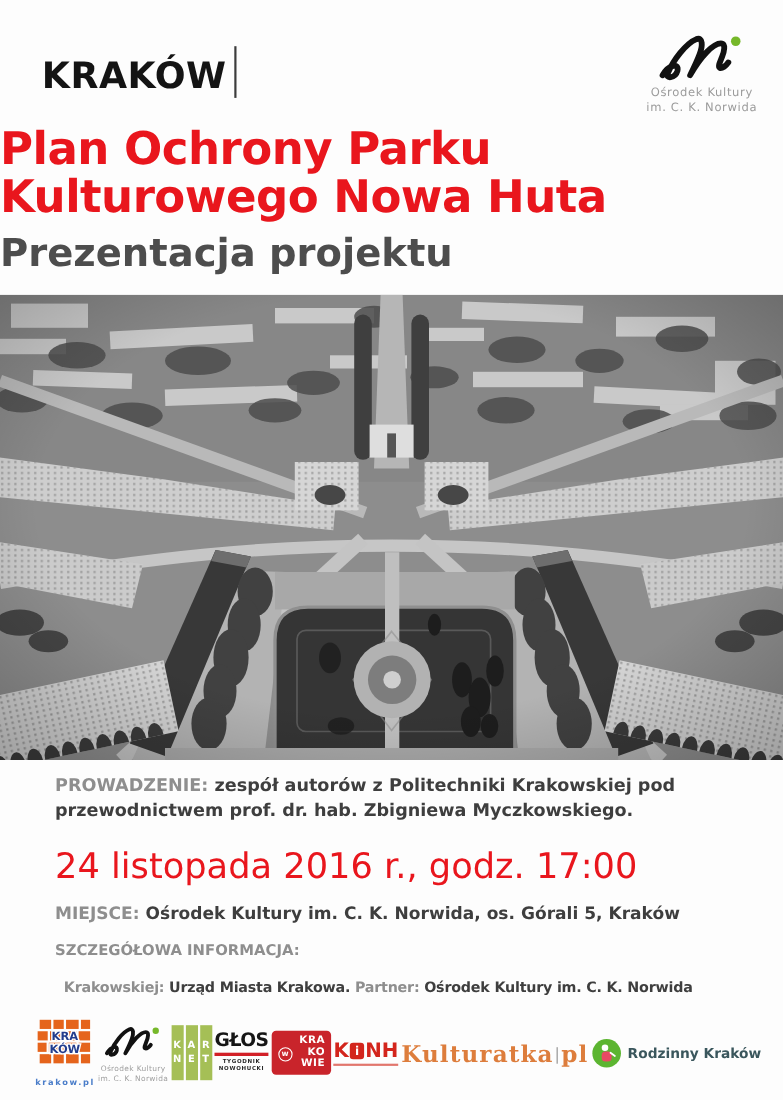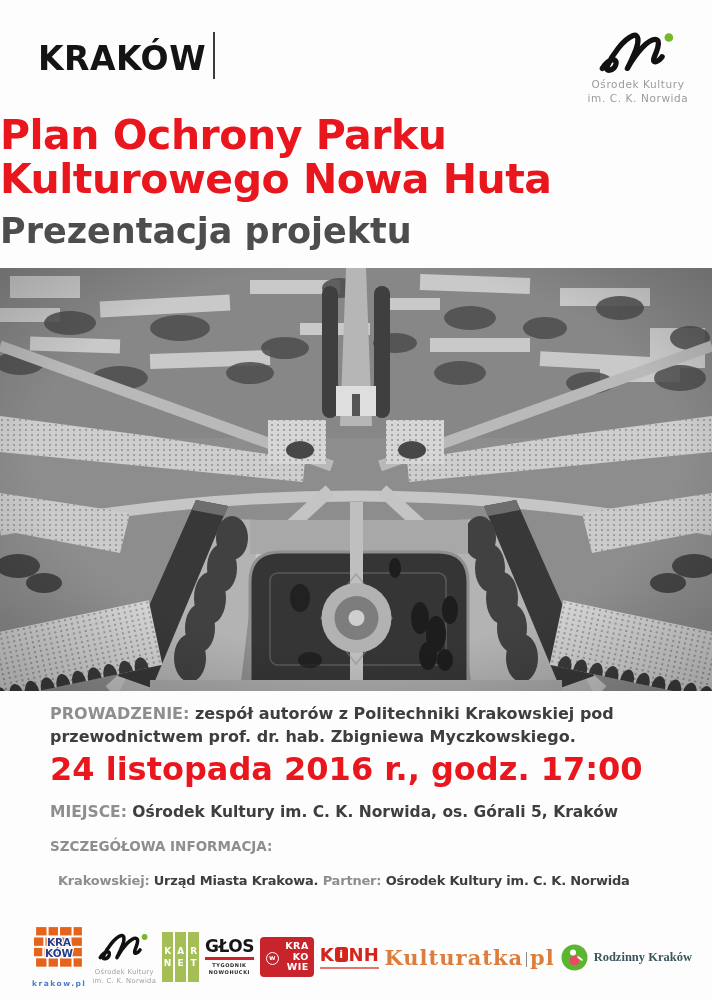--- a/index.html
+++ b/index.html
@@ -2,39 +2,39 @@
 <html><head>
 <meta charset="utf-8">
 <style>
   html,body{margin:0;padding:0;background:#ffffff;}
   .poster{
     position:relative;width:712px;height:1000px;margin:0 auto;
     background:#fdfdfd;overflow:hidden;
     font-family:"DejaVu Sans","Liberation Sans",sans-serif;
   }
   
-  .krakow-logo{position:absolute;left:38px;top:32px;font-size:33px;font-weight:bold;
+  .krakow-logo{position:absolute;left:38px;top:42px;font-size:33px;font-weight:bold;
     color:#141414;letter-spacing:.5px;white-space:nowrap;}
   .krakow-bar{display:inline-block;width:2px;height:47px;background:#3c3c3c;
     margin-left:7px;vertical-align:-9px;}
   .norwid-logo{position:absolute;right:12px;top:24px;width:124px;text-align:center;}
   .norwid-logo svg{display:block;margin:0 auto;}
   .norwid-cap{font-size:10.5px;color:#9b9b9b;letter-spacing:.6px;line-height:1.3;}
   
   .title-block{position:absolute;left:0;right:0;top:114px;text-align:left;}
   .title-line{font-size:41px;font-weight:bold;color:#e9161d;line-height:1.07;letter-spacing:-.5px;}
   .subtitle{font-size:35px;font-weight:bold;color:#4d4d4d;margin-top:9px;}
   
   .photo{position:absolute;left:0;top:268px;width:712px;height:423px;}
   .photo svg{display:block;width:712px;height:423px;}
   
   .details{position:absolute;left:50px;right:26px;top:702px;color:#3e3e3e;}
   .lbl{color:#8e8e8e;}
   .prow{font-size:16px;font-weight:bold;line-height:1.45;max-width:600px;}
-  .date{font-size:32px;font-weight:bold;color:#e9161d;margin-top:2px;white-space:nowrap;}
+  .date{font-size:32px;font-weight:normal;color:#e9161d;margin-top:20px;white-space:nowrap;}
   .miejsce{font-size:15.5px;font-weight:bold;margin-top:15px;white-space:nowrap;}
   .info{margin-top:15px;font-size:13.5px;font-weight:bold;line-height:1.5;}
   .info .lbl{display:block;}
   .org{margin-top:16px;margin-left:8px;font-size:13px;font-weight:bold;letter-spacing:-.2px;white-space:nowrap;}
   
   .logos{position:absolute;left:32px;right:20px;top:920px;height:74px;
     display:flex;align-items:center;justify-content:space-between;}
   .logo{text-align:center;}
   .kpl-cap{font-size:7.5px;color:#4a7dc9;letter-spacing:1.5px;font-weight:bold;margin-top:1px;}
   .norwid-cap-sm{font-size:6.8px;color:#a0a0a0;line-height:1.3;letter-spacing:.3px;}
@@ -52,21 +52,21 @@
     border-radius:50%;color:#fff;font-size:7px;font-weight:bold;line-height:11px;text-align:center;}
   .kinh{display:inline-flex;align-items:center;gap:1px;}
   .kinh .kl{font-size:18px;font-weight:bold;color:#d3251c;line-height:1;}
   .kinh .ibox{width:13px;height:15px;background:#d3251c;border-radius:3px;color:#fff;
     font-size:11px;font-weight:bold;line-height:15px;text-align:center;}
   .kinh-under{height:2px;background:#e2766d;margin-top:2px;}
   .kulturatka{font-family:"DejaVu Serif","Liberation Serif",serif;font-weight:bold;
     font-size:21px;color:#dd7d3c;letter-spacing:1px;white-space:nowrap;}
   .kult-div{display:inline-block;width:1px;height:15px;background:#8a8a8a;
     margin:0 3px;vertical-align:-2px;}
-  .rodzinny{display:flex;align-items:center;gap:6px;font-family:Liberation Serif, serif;}
+  .rodzinny{display:flex;align-items:center;gap:6px;}
   .rodzinny .txt{font-size:12.5px;font-weight:bold;color:#3a565c;white-space:nowrap;}
 </style>
 </head>
 <body>
 
 <svg width="0" height="0" style="position:absolute">
   <defs>
     <g id="norwid-n">
       <path d="M8 46 C14 36 24 34 22 42 C20 49 10 50 13 44 C18 32 30 16 40 12 C46 10 46 18 43 26 C40 34 36 42 34 46 C44 28 56 16 63 16 C68 16 66 24 64 29 C62 34 60 38 62 39 C64 40 68 37 70 34" fill="none" stroke="#111" stroke-width="5.5" stroke-linecap="round" stroke-linejoin="round"></path>
       <circle cx="77" cy="14" r="4.5" fill="#76b82a"></circle>

